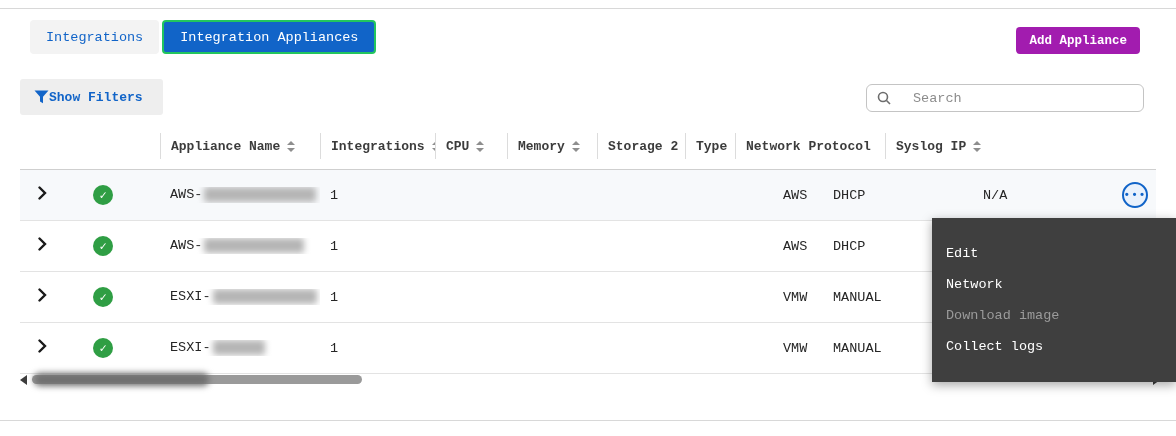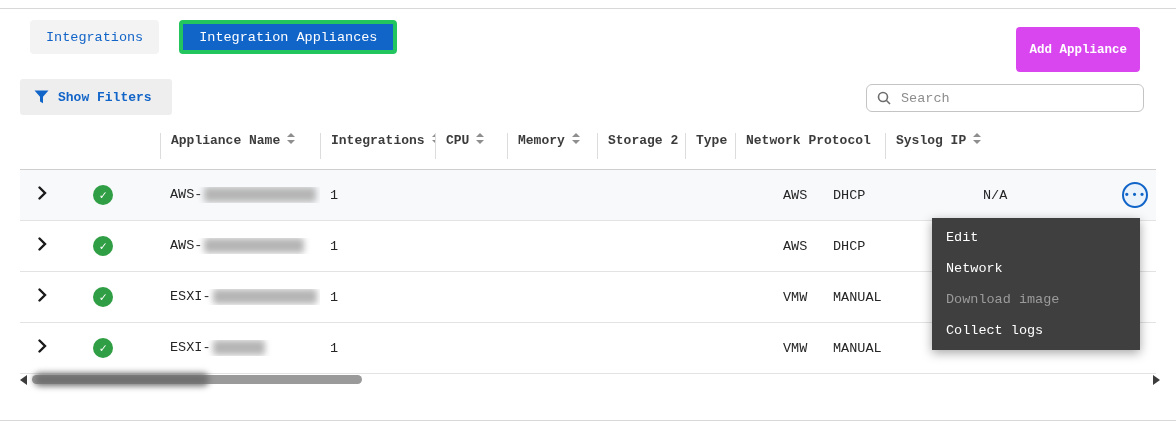--- a/index.html
+++ b/index.html
@@ -3,36 +3,36 @@
 <meta charset="utf-8">
 <style>
   body{margin:0;background:#ffffff}
   .page{position:relative;width:1176px;height:436px;font-family:Liberation Mono, monospace;background:#fff;overflow:hidden}
   .hline{position:absolute;left:0;right:0;height:0;border-top:1px solid #d8d8d8}
 
   
   .tabs{position:absolute;top:20px;left:30px;display:flex;align-items:center}
   .tab{height:34px;display:flex;align-items:center;padding:0 16px;font-size:13.5px;border-radius:4px;cursor:pointer;box-sizing:border-box}
   .tab-inactive{background:#f3f3f3;color:#1164c8}
-  .tab-active{background:#1164c8;color:#fff;border:4px solid #22c55e;margin-left:20px}
-
-  .add-btn{position:absolute;top:27px;right:36px;height:45px;background:#d946ef;color:#fff;border:none;border-radius:4px;font-size:12.5px;font-weight:bold;padding:0 13px;font-family:inherit;cursor:pointer}
-
-  
-  .filter-pill{position:absolute;top:79px;left:20px;height:36px;background:#eeeeee;border-radius:3px;display:flex;align-items:center;gap:9px;padding:0 20px 0 14px;color:#1164c8;font-weight:bold;font-size:13px;cursor:pointer}
-
-  
-  .search-box{position:absolute;top:84px;right:32px;width:256px;height:26px;border:1px solid #c4c4c4;border-radius:6px;background:#fff;display:flex;align-items:center;gap:8px;padding:0 10px}
+  .tab-active{background:#1164c8;color:#fff;border:2px solid #22c55e;margin-left:3px}
+
+  .add-btn{position:absolute;top:27px;right:36px;height:27px;background:#a21caf;color:#fff;border:none;border-radius:4px;font-size:12.5px;font-weight:bold;padding:0 13px;font-family:inherit;cursor:pointer}
+
+  
+  .filter-pill{position:absolute;top:79px;left:20px;height:36px;background:#eeeeee;border-radius:3px;display:flex;align-items:center;padding:0 20px 0 14px;color:#1164c8;font-weight:bold;font-size:13px;cursor:pointer}
+
+  
+  .search-box{position:absolute;top:84px;right:32px;width:256px;height:26px;border:1px solid #c4c4c4;border-radius:6px;background:#fff;display:flex;align-items:center;gap:20px;padding:0 10px}
   .search-box input{flex:1;border:none;outline:none;font-size:13.5px;font-family:inherit;color:#444;background:transparent}
   .search-box input::placeholder{color:#8c8c8c}
 
   
   .table{position:absolute;left:20px;right:20px;top:123px}
   .thead{display:flex;align-items:center;height:46px;border-bottom:1px solid #cfcfcf}
-  .th{display:flex;align-items:flex-start;height:26px;padding:0 10px;font-size:13px;font-weight:bold;color:#3c3c3c;box-sizing:border-box;white-space:nowrap;overflow:hidden;cursor:pointer}
+  .th{display:flex;align-items:center;height:26px;padding:0 10px;font-size:13px;font-weight:bold;color:#3c3c3c;box-sizing:border-box;white-space:nowrap;overflow:hidden;cursor:pointer}
   .th.sep{border-left:1px solid #dcdcdc}
   .tr{display:flex;align-items:center;height:50px;border-bottom:1px solid #e3e3e3;font-size:13.5px;color:#262626}
   .tr.active-row{background:#f7f9fb}
   .td{padding:0 10px;box-sizing:border-box;white-space:nowrap;overflow:hidden}
 
   .c-exp{width:55px}
   .c-status{width:85px}
   .c-name{width:160px}
   .c-int{width:115px}
   .c-cpu{width:72px}
@@ -51,21 +51,21 @@
 
   .check{width:20px;height:20px;border-radius:50%;background:#2f9e44;color:#fff;display:flex;align-items:center;justify-content:center;font-size:12px;font-weight:bold;margin-left:8px}
   .chev{display:inline-flex;margin-left:8px;cursor:pointer}
 
   .redacted{display:inline-block;height:15px;background:#b5b5b5;border-radius:2px;filter:blur(3px);vertical-align:middle;margin-left:2px}
   .rw1{width:112px}.rw2{width:100px}.rw3{width:104px}.rw4{width:52px}
 
   .ellipsis-btn{width:26px;height:26px;border-radius:50%;border:2px solid #1164c8;background:#eaf2fc;color:#1164c8;display:flex;align-items:center;justify-content:center;font-size:11px;font-weight:bold;letter-spacing:1px;cursor:pointer;box-sizing:border-box}
 
   
-  .menu{position:absolute;left:932px;top:218px;width:208px;background:#3f3f3f;color:#fff;box-shadow:0 3px 10px rgba(0,0,0,.35);padding:4px 0;z-index:5}
+  .menu{position:absolute;left:932px;top:218px;width:244px;background:#3f3f3f;color:#fff;box-shadow:0 3px 10px rgba(0,0,0,.35);padding:20px 0;z-index:5}
   .menu-item{padding:8px 14px;font-size:13.5px;cursor:pointer}
   .menu-item.disabled{color:#9b9b9b;cursor:default}
   .menu-item.highlighted{outline:3px solid #f0a43b;outline-offset:-3px;background:#4a4a4a}
 
   
   .scrollbar{position:absolute;left:20px;right:20px;top:373px;height:13px}
   .sb-left{position:absolute;left:0;top:2px;width:0;height:0;border-top:5px solid transparent;border-bottom:5px solid transparent;border-right:7px solid #3c3c3c;cursor:pointer}
   .sb-right{position:absolute;right:-4px;top:2px;width:0;height:0;border-top:5px solid transparent;border-bottom:5px solid transparent;border-left:7px solid #3c3c3c;cursor:pointer}
   .sb-thumb{position:absolute;left:12px;top:2px;width:330px;height:9px;background:#9a9a9a;border-radius:5px;cursor:grab}
   .sb-smudge{position:absolute;left:14px;top:0;width:175px;height:13px;background:#6f6f6f;border-radius:6px;filter:blur(3px);pointer-events:none}

